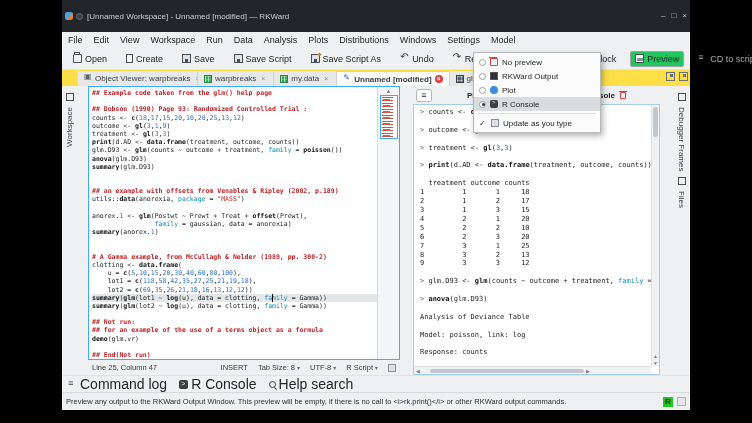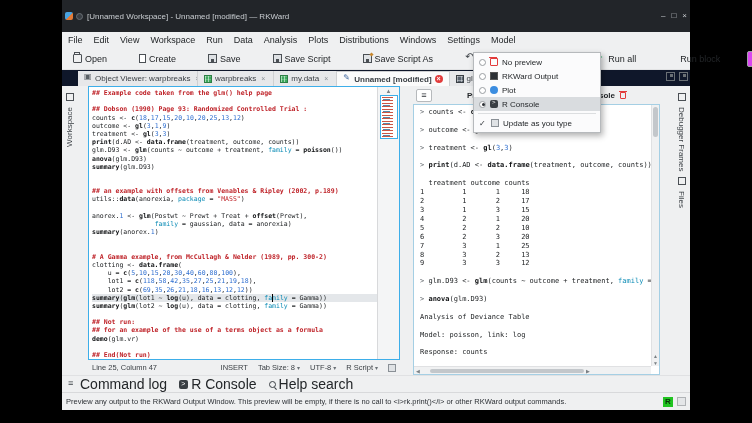--- a/index.html
+++ b/index.html
@@ -16,42 +16,42 @@
   .winmenu-icon{width:7px;height:7px;border-radius:50%;background:#3a3f45;border:1px solid #6a7075;margin-right:4px;}
   .titletext{flex:1;white-space:nowrap;overflow:hidden;}
   .winbtns{display:flex;gap:6px;color:#c9cdd1;font-size:8px;}
   .winbtns span{cursor:default;line-height:8px;}
 
   
   .menubar{height:16px;display:flex;align-items:center;padding:0 6px;gap:11px;flex:0 0 auto;}
   .menu-item{white-space:nowrap;}
 
   
-  .toolbar{height:22px;display:flex;align-items:center;padding:0 6px;gap:22px;flex:0 0 auto;
+  .toolbar{height:22px;display:flex;align-items:center;padding:0 6px;gap:9px;flex:0 0 auto;
     border-bottom:1px solid #e2e3e4;}
   .tbtn{display:flex;align-items:center;gap:3px;padding:2px 4px;border:1px solid transparent;border-radius:2px;white-space:nowrap;}
-  .tbtn.active{border-color:#9fa3a7;background:#d946ef;}
+  .tbtn.active{border-color:#9fa3a7;background:#22c55e;}
   .tbtn.disabled{color:#a9acaf;}
   .tbicon{width:9px;height:9px;display:inline-block;position:relative;flex:0 0 auto;}
   .open-icon{border:1px solid #4a4f54;border-radius:1px;}
   .open-icon::before{content:"";position:absolute;left:0;top:-3px;width:4px;height:2px;border:1px solid #4a4f54;border-bottom:none;}
   .create-icon{width:7px;border:1px solid #4a4f54;background:#fff;}
   .save-icon,.save-script-icon,.save-script-as-icon{border:1px solid #4a4f54;background:#dfe2e5;}
   .save-icon::after,.save-script-icon::after,.save-script-as-icon::after{content:"";position:absolute;left:2px;bottom:0;width:3px;height:3px;background:#4a4f54;}
   .save-script-as-icon::before{content:"";position:absolute;right:-2px;top:-2px;width:3px;height:3px;background:#c8872c;transform:rotate(45deg);}
   .undo-icon::after{content:"↶";position:absolute;left:0;top:-3px;font-size:10px;color:#3a3f44;}
   .redo-icon::after{content:"↷";position:absolute;left:0;top:-3px;font-size:10px;color:#3a3f44;}
   .run-all-icon::after{content:"▶";position:absolute;left:0;top:-2px;font-size:8px;color:#27ae60;}
   .preview-icon{border:1px solid #4a4f54;background:#fff;}
   .preview-icon::after{content:"";position:absolute;left:1px;bottom:1px;border-left:3px solid transparent;border-right:3px solid transparent;border-bottom:4px solid #7f8археx;}
   .preview-icon::before{content:"";position:absolute;left:1px;bottom:1px;width:6px;height:3px;background:#8a9096;}
   .cd-icon::after{content:"≡";position:absolute;left:0;top:-2px;font-size:9px;color:#a9acaf;}
 
   
-  .tabbar{height:16px;background:#0f172a;display:flex;align-items:flex-end;padding:0 0 0 16px;flex:0 0 auto;position:relative;}
+  .tabbar{height:16px;background:#fde047;display:flex;align-items:flex-end;padding:0 0 0 16px;flex:0 0 auto;position:relative;}
   .tab{display:flex;align-items:center;gap:3px;height:15px;padding:0 6px;font-size:8px;
     border-right:1px solid #cfd0d2;background:#e7e8ea;color:#3a3f44;white-space:nowrap;max-width:120px;overflow:hidden;}
   .tab.active{background:#fbfbfb;border-top:1px solid #cfd0d2;font-weight:bold;}
   .tabicon{width:8px;height:8px;display:inline-block;position:relative;flex:0 0 auto;}
   .object-viewer-icon::after{content:"▣";position:absolute;top:-3px;font-size:8px;color:#5a6065;}
   .table-icon{background:#3daa5c;border:1px solid #2d7f45;
     background-image:linear-gradient(#fff3 1px,transparent 1px),linear-gradient(90deg,#fff8 1px,transparent 1px);
     background-size:3px 3px;}
   .script-icon::after{content:"✎";position:absolute;top:-2px;font-size:8px;color:#4a6fa5;}
   .help-page-icon{background:#4a5burn5;border:1px solid #3a3f44;background:#5a6470;

